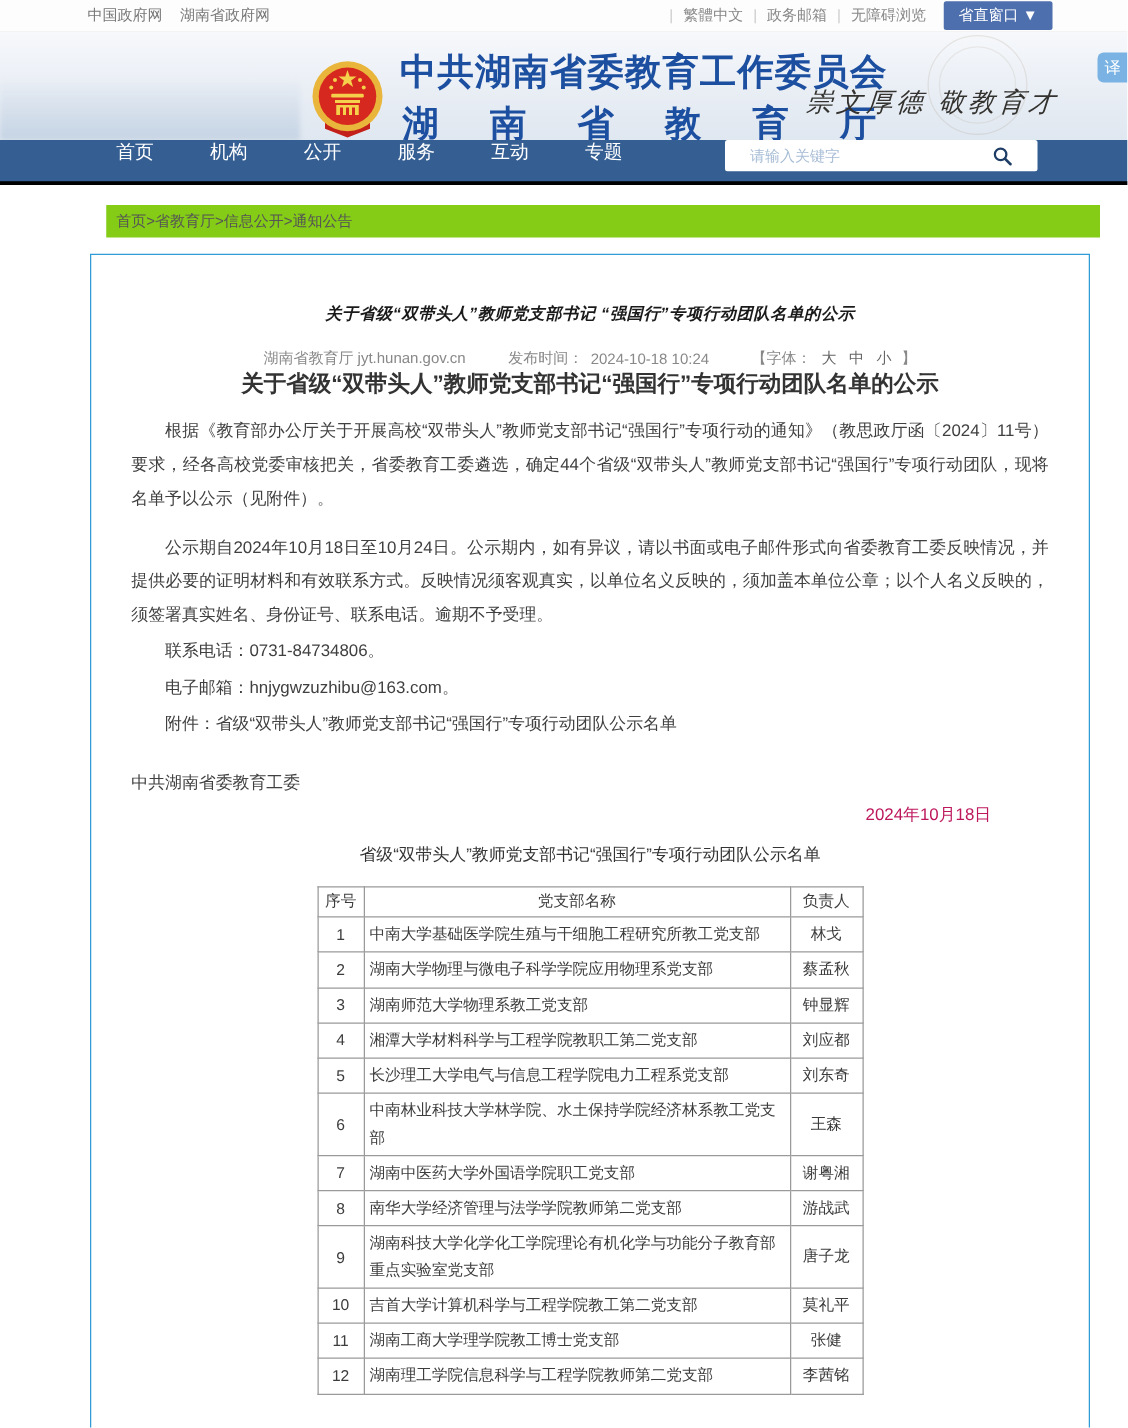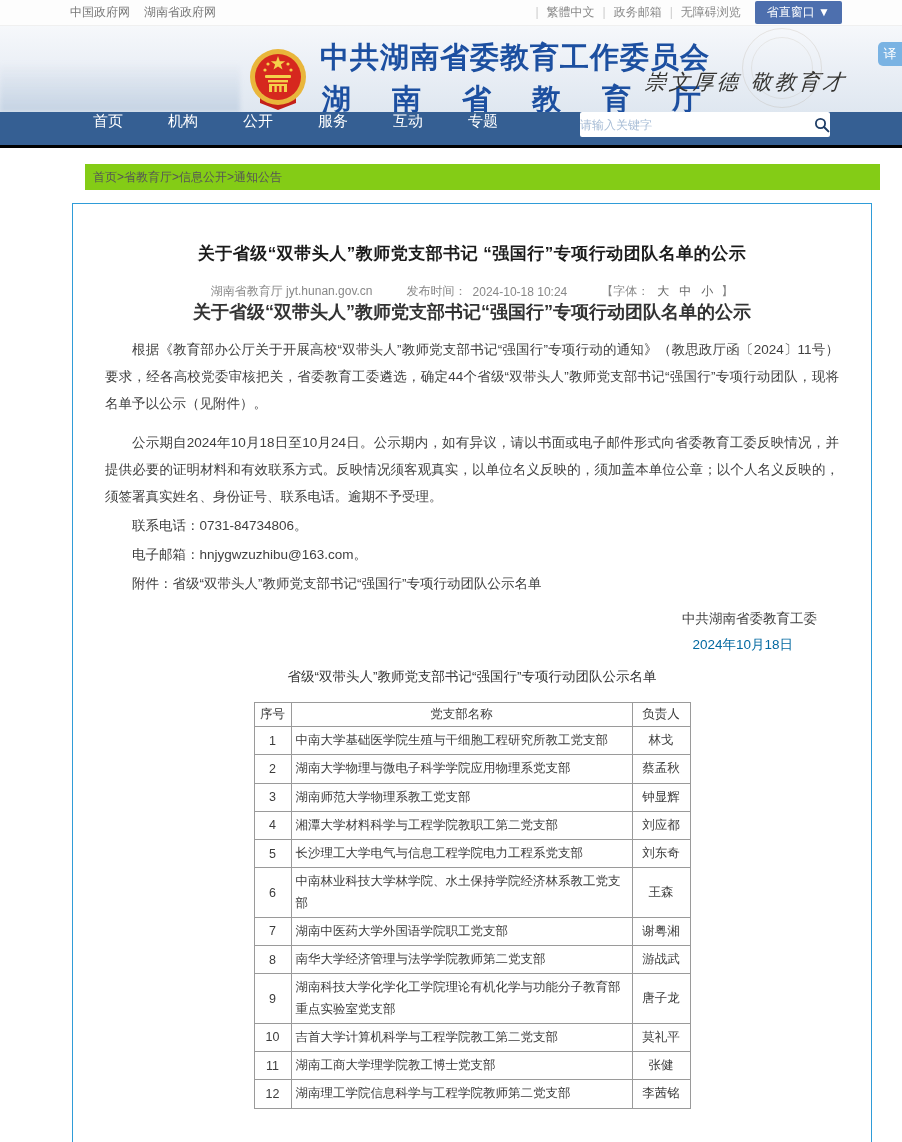--- a/index.html
+++ b/index.html
@@ -42,47 +42,47 @@
   .translate-btn { position:absolute; right:0; top:16px; width:24px; height:24px;
     background:#7ab3e3; color:#fff; font-size:13px; border:none; border-radius:5px 0 0 5px;
     cursor:pointer; }
 
   
   .navbar { height:36px; background:#355f93; border-bottom:3px solid #000000;
     display:flex; align-items:flex-start; }
   .nav-list { display:flex; list-style:none; padding-left:93px; gap:45px; }
   .nav-list li { color:#fff; font-size:15px; cursor:pointer; white-space:nowrap; }
   .search-box { margin-left:auto; margin-right:72px; width:250px; height:25px; background:#fff;
-    border-radius:2px; display:flex; align-items:center; padding:0 0; }
+    border-radius:2px; display:flex; align-items:center; padding:0 20px; }
   .search-box input { flex:1; border:none; outline:none; font-size:12px; color:#456;
     background:transparent; }
   .search-box input::placeholder { color:#a8bdd6; }
   .search-icon { width:16px; height:16px; flex:0 0 auto; cursor:pointer; }
 
   
   .breadcrumb { margin:16px 22px 0 85px; height:26px; background:#84cc16; display:flex;
     align-items:center; padding-left:8px; font-size:12px; color:#555; }
 
   
   .card { margin:13px 0 0 72px; width:800px; min-height:950px; background:#fff;
     border:1px solid #2f9cd8; padding:38px 32px 20px 32px; }
-  .article-title { text-align:center; font-size:17px; font-weight:bold; color:#1a1a1a;
-    letter-spacing:.5px; }
+  .article-title { text-align:center; font-size:13px; font-weight:bold; color:#1a1a1a;
+    letter-spacing:.5px;font-style:italic; }
   .article-meta { margin-top:18px; text-align:center; font-size:12px; color:#888;
     display:flex; justify-content:center; gap:6px; align-items:center; }
   .article-meta .gap { display:inline-block; width:22px; }
   .font-size-link { cursor:pointer; color:#666; margin:0 2px; }
   .inner-title { text-align:center; font-size:18px; font-weight:bold;
     color:#333; }
   .body-p { margin-top:12px; font-size:13.5px; color:#404040; line-height:2.0;
     text-indent:2em; text-align:justify; }
   .contact-line { margin-top:2px; font-size:13.5px; color:#404040; line-height:2.0;
     text-indent:2em; }
-  .sig-org { margin-top:13px; text-align:right; padding-right:22px; font-size:13.5px; color:#404040; }
-  .sig-date { margin-top:8px; text-align:right; padding-right:46px; font-size:13.5px; color:#0369a1; }
+  .sig-org { margin-top:25px; text-align:left; padding-right:22px; font-size:13.5px; color:#404040; }
+  .sig-date { margin-top:8px; text-align:right; padding-right:46px; font-size:13.5px; color:#be185d; }
   .appendix-label { margin-top:14px; font-size:13.5px; color:#404040; text-indent:6px; }
   .appendix-title { margin-top:14px; text-align:center; font-size:13.5px; color:#333; }
 
   
   table.roster { margin:16px auto 0 auto; border-collapse:collapse; width:436px;
     font-size:12.5px; color:#3c3c3c; table-layout:fixed; }
   table.roster th, table.roster td { border:1px solid #9a9a9a; padding:3px 4px; height:23px; }
   table.roster th { font-weight:normal; }
   col.c-no { width:37px; } col.c-name { width:341px; } col.c-leader { width:58px; }
   td.no, th.no, td.leader, th.leader { text-align:center; }

